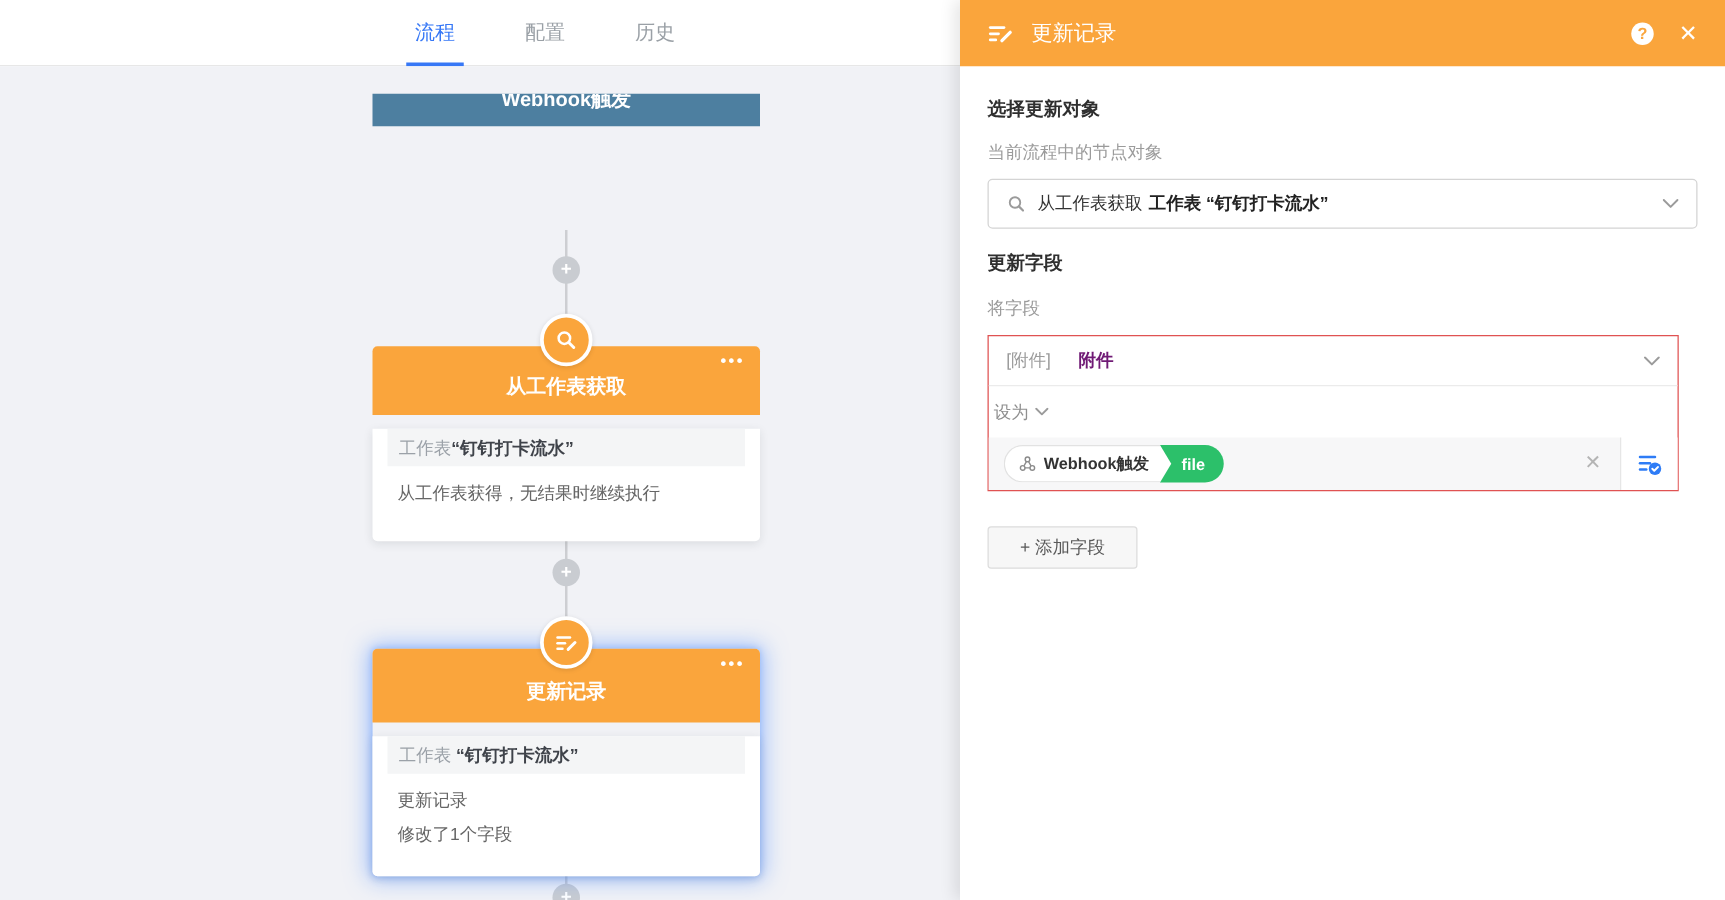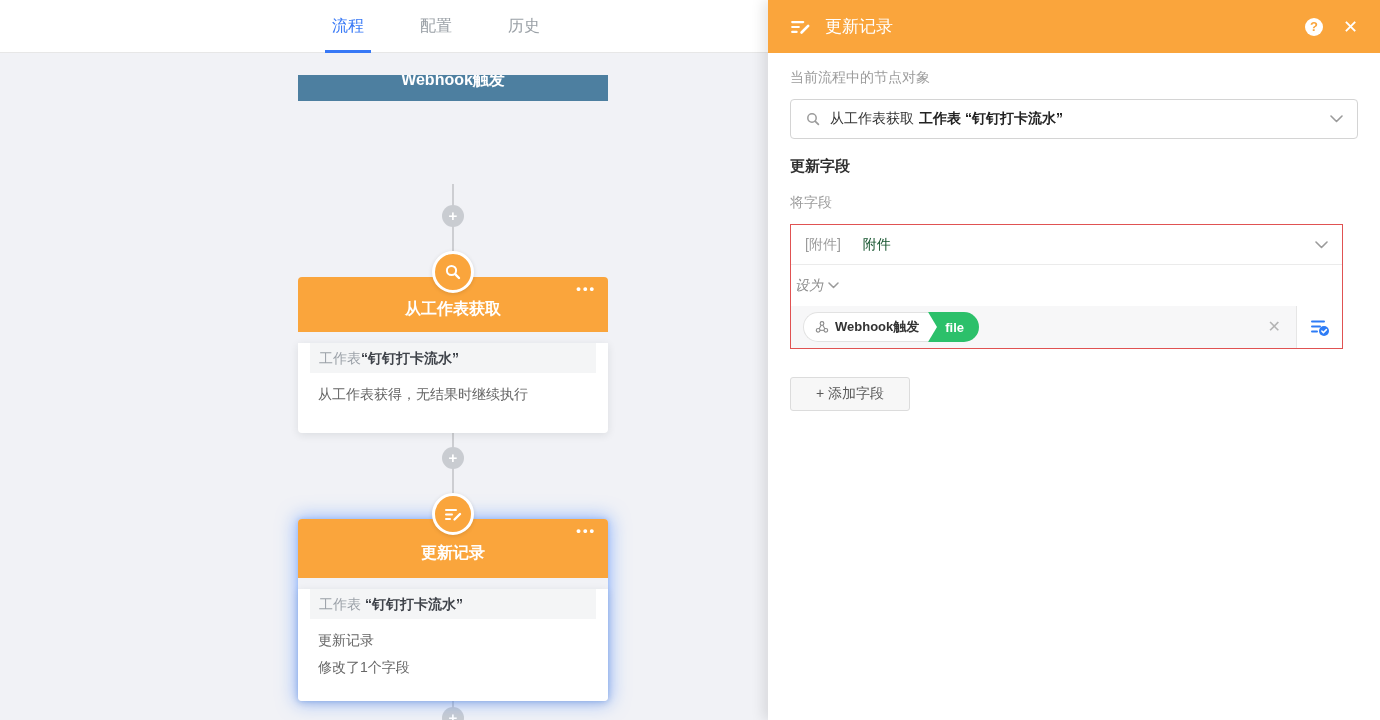--- a/index.html
+++ b/index.html
@@ -56,22 +56,22 @@
   .sub-label { margin-top:16px; font-size:14px; color:#9b9b9b; }
 
   .select-box { margin-top:12px; height:40px; border:1px solid #d4d4d4; border-radius:4px; background:#fff; display:flex; align-items:center; padding:0 14px; font-size:14px; cursor:pointer; }
   .select-box .txt-pre { color:#333; margin-left:9px; }
   .select-box .txt-bold { color:#222; font-weight:bold; margin-left:5px; }
   .chev { margin-left:auto; flex:0 0 auto; }
 
   .red-group { margin-top:12px; width:553px; border:1px solid var(--red); }
   .row-a { height:40px; border-bottom:1px solid #ebebeb; display:flex; align-items:center; padding:0 14px; font-size:14px; cursor:pointer;gap:16px; }
   .row-a .pre { color:#9b9b9b; }
-  .row-a .bold { color:#14532d; font-weight:normal; margin-left:6px; }
-  .row-b { height:41px; display:flex; align-items:center; padding-left:4px; font-size:14px; color:#8f8f8f; cursor:pointer;font-style:italic; }
+  .row-a .bold { color:#701a75; font-weight:bold; margin-left:6px; }
+  .row-b { height:41px; display:flex; align-items:center; padding-left:4px; font-size:14px; color:#8f8f8f; cursor:pointer; }
   .row-b svg { margin-left:5px; }
   .row-c { height:42px; display:flex; }
   .val-input { flex:1; background:#f7f7f8; display:flex; align-items:center; padding-left:12px; }
   .pillwrap { display:flex; height:30px; cursor:default; }
   .pill-left { display:flex; align-items:center; gap:6px; background:#fff; border:1px solid #e2e2e2; border-right:none; border-radius:15px 0 0 15px; padding:0 9px 0 11px; font-size:13px; font-weight:bold; color:#333; }
   .pill-badge { position:relative; display:flex; align-items:center; background:var(--green); color:#fff; font-size:13px; font-weight:bold; padding:0 15px 0 17px; border-radius:0 15px 15px 0; }
   .pill-badge::before { content:""; position:absolute; left:0; top:0; width:0; height:0; border-top:15px solid transparent; border-bottom:15px solid transparent; border-left:9px solid #fff; }
   .rm-x { margin-left:auto; margin-right:15px; color:#b4b4b4; font-size:16px; cursor:pointer; line-height:1; }
   .insert-btn { width:46px; border-left:1px solid #e6e6e6; background:#fff; display:flex; align-items:center; justify-content:center; cursor:pointer; }
 
@@ -165,20 +165,21 @@
         <line x1="2" y1="14.5" x2="6" y2="14.5" stroke="#fff" stroke-width="2" stroke-linecap="round"></line>
         <line x1="10.5" y1="15" x2="16.5" y2="9" stroke="#fff" stroke-width="2.4" stroke-linecap="round"></line>
       </svg>
       <span class="p-title">更新记录</span>
       <span class="spacer"></span>
       <span class="help-circle">?</span>
       <span class="close-x">✕</span>
     </div>
 
     <div class="p-body">
+      <div class="sec-title">选择更新对象</div>
       <div class="sub-label">当前流程中的节点对象</div>
 
       <div class="select-box">
         <svg width="16" height="16" viewBox="0 0 16 16">
           <circle cx="7" cy="7" r="4.2" fill="none" stroke="#9b9b9b" stroke-width="1.5"></circle>
           <line x1="10.3" y1="10.3" x2="13.4" y2="13.4" stroke="#9b9b9b" stroke-width="1.7" stroke-linecap="round"></line>
         </svg>
         <span class="txt-pre">从工作表获取</span>
         <span class="txt-bold">工作表 “钉钉打卡流水”</span>
         <svg class="chev" width="13" height="8" viewBox="0 0 13 8">

